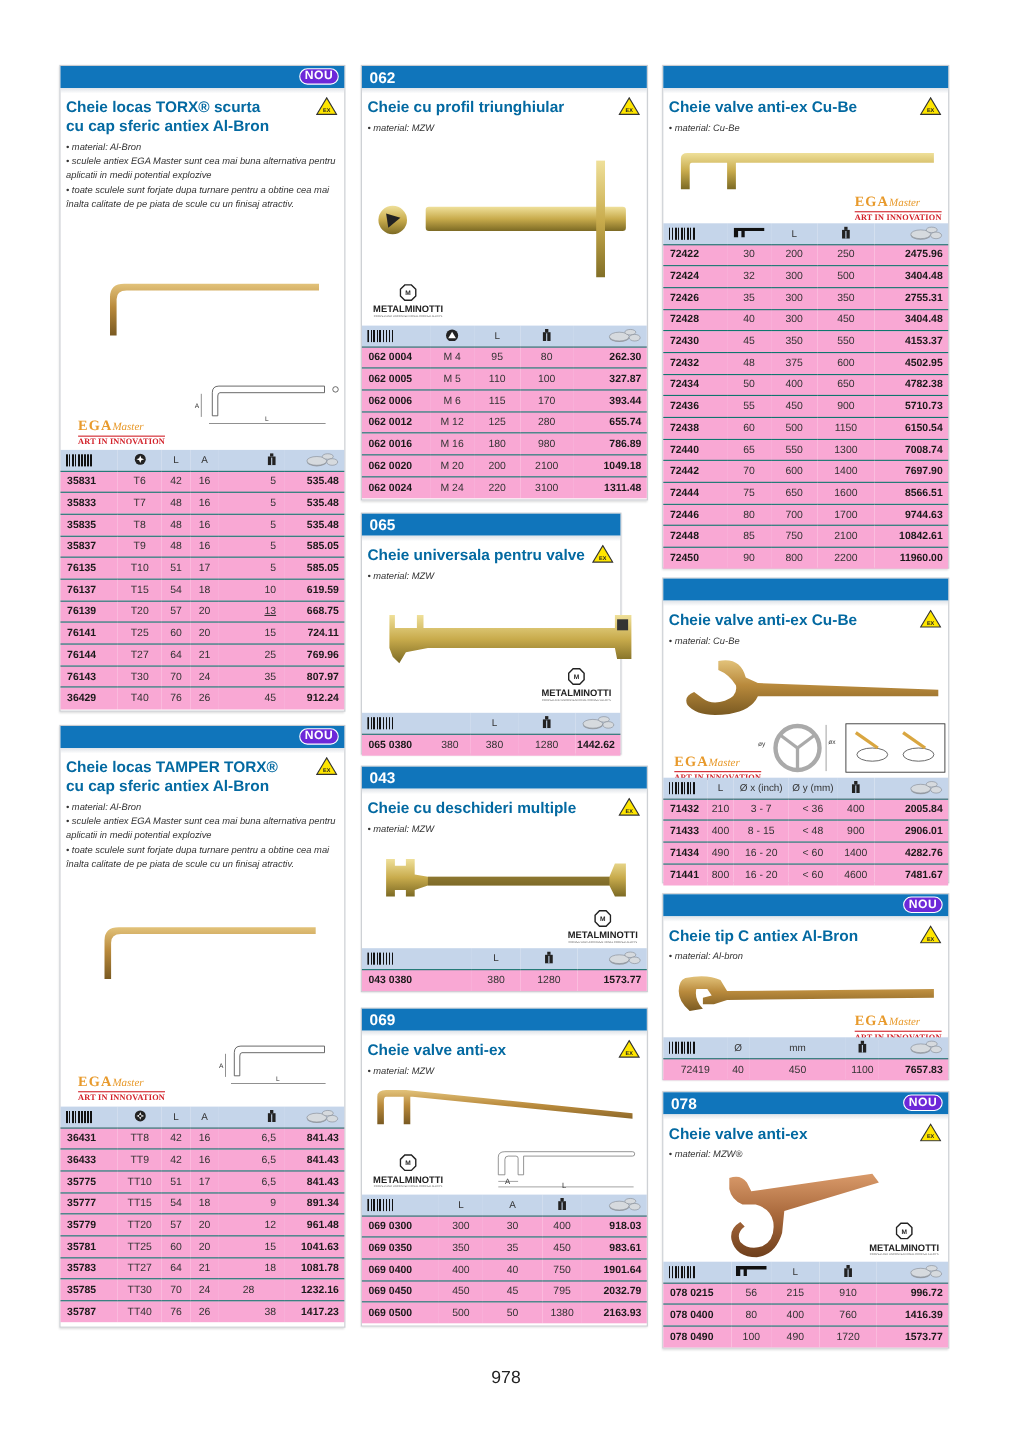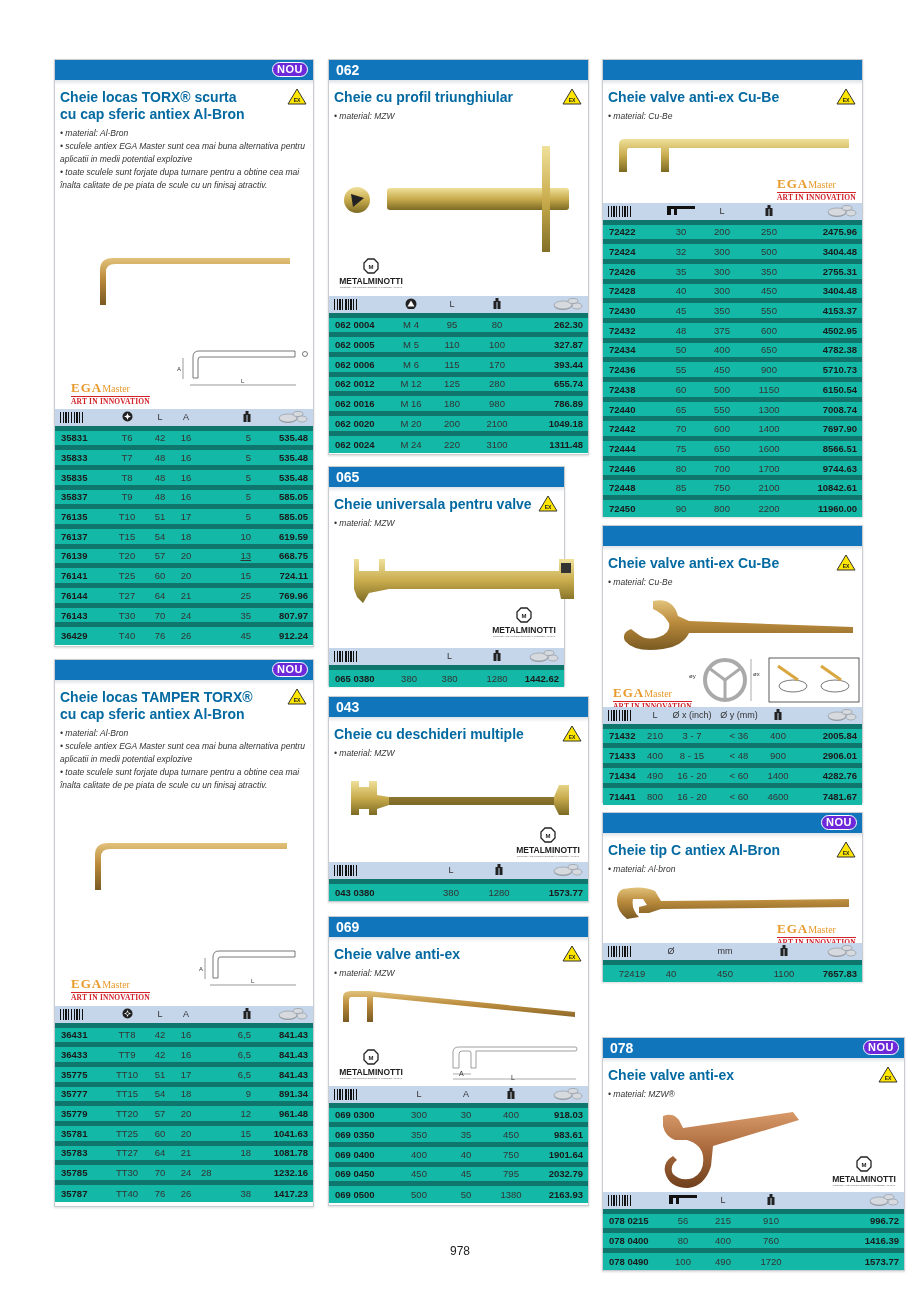--- a/index.html
+++ b/index.html
@@ -8,34 +8,34 @@
 .hdr{height:20px;background:#1075bb;color:#fff;font-weight:bold;font-size:14px;line-height:20px;padding-left:7px;position:relative}
 .hdr::after{content:"";position:absolute;left:0;right:0;top:20px;height:5px;background:linear-gradient(#dfe3e8,rgba(255,255,255,0))}
 .nou{position:absolute;right:5px;top:2px;height:15px;padding:0 4px;background:#6d28d9;border:1.5px solid #fff;border-radius:8px;color:#fff;font-weight:bold;font-size:11px;line-height:12px;letter-spacing:.5px}
 .title{font-weight:bold;font-size:14px;color:#0369a1;padding:9px 30px 0 5px;line-height:17px}
 .ex{position:absolute;right:6px;width:20px;height:17px}
 .desc{font-size:8.5px;font-style:italic;color:#333;padding:4px 5px 0 5px;line-height:13px}
 .img{position:absolute;left:0;right:0}
 table{position:absolute;left:0;right:0;border-collapse:collapse;width:100%;font-size:9.5px;color:#333}
 thead tr{background:#c5d5ea;height:19px}
 th{font-weight:normal;font-size:9px;color:#333;text-align:center}
-tbody tr{background:#14b8a6;height:19.7px;border-top:5px solid #0f766e}
+tbody tr{background:#f9a8d4;height:19.7px;border-top:1px solid #0f766e}
 td{text-align:center;padding:0 2px}
 td.code{font-weight:bold;color:#1a1a1a;text-align:left;padding-left:6px}
 td.price{font-weight:bold;color:#1a1a1a;text-align:right;padding-right:5px}
 th.bc{text-align:left;padding-left:5px}
 .barcode{display:inline-block;width:24px;height:11px;background:repeating-linear-gradient(90deg,#111 0 1.5px,transparent 1.5px 3px,#111 3px 4px,transparent 4px 5.5px);vertical-align:middle}
 .coins{display:inline-block;vertical-align:middle}
 .logo-ega{position:absolute;font-family:"Liberation Serif",serif}
 .logo-ega .e{font-weight:bold;color:#e89a2c;font-size:13px;letter-spacing:1px}
-.logo-ega .m{color:#e89a2c;font-size:10px}
+.logo-ega .m{font-style:italic;color:#e89a2c;font-size:10px}
 .logo-ega .a{display:block;color:#d2222a;font-size:7.5px;font-weight:bold;border-top:1px solid #d2222a;letter-spacing:.2px}
 .logo-mm{position:absolute;text-align:center;font-size:8.5px;font-weight:bold;color:#222}
 .logo-mm .sub{display:block;font-size:2.5px;color:#666;font-weight:normal}
-.pagenum{position:absolute;top:1244px;left:0;width:920px;text-align:center;font-size:12px;color:#222}
+.pagenum{position:absolute;top:1244px;left:0;width:920px;text-align:center;font-size:16px;color:#222}
 </style>
 </head>
 <body>
 
 <svg width="0" height="0" style="position:absolute">
   <defs>
     <linearGradient id="bronze" x1="0" y1="0" x2="0" y2="1">
       <stop offset="0" stop-color="#e2c27a"></stop>
       <stop offset=".45" stop-color="#b98a3c"></stop>
       <stop offset="1" stop-color="#7a5a22"></stop>
@@ -318,21 +318,21 @@
           <td>64</td>
           <td>21</td>
           <td style="text-align: right; padding-right: 8px;">18</td>
           <td class="price">1081.78</td>
         </tr>
         <tr>
           <td class="code">35785</td>
           <td>TT30</td>
           <td>70</td>
           <td>24</td>
-          <td style="text-align: left; padding-right: 8px;">28</td>
+          <td style="text-align: center; padding-right: 8px;">28</td>
           <td class="price">1232.16</td>
         </tr>
         <tr>
           <td class="code">35787</td>
           <td>TT40</td>
           <td>76</td>
           <td>26</td>
           <td style="text-align: right; padding-right: 8px;">38</td>
           <td class="price">1417.23</td>
         </tr>
@@ -850,21 +850,21 @@
           <td>72419</td>
           <td>40</td>
           <td>450</td>
           <td>1100</td>
           <td class="price">7657.83</td>
         </tr>
       </tbody>
   </table>
 </div>
 
-<div class="card" style="left:602px;top:1037px;width:303px;height:234px">
+<div class="card" style="left:602px;top:992px;width:261px;height:234px">
   <div class="hdr">
     <span>078</span>
     <span class="nou">NOU</span>
   </div>
   <svg class="ex" style="top:28px">
       <use href="#exsym"></use>
     </svg>
   <div class="title">Cheie valve anti-ex</div>
   <div class="desc">• material: MZW®</div>
   <svg class="img" style="top:68px" width="259" height="85" viewBox="0 0 259 85">

